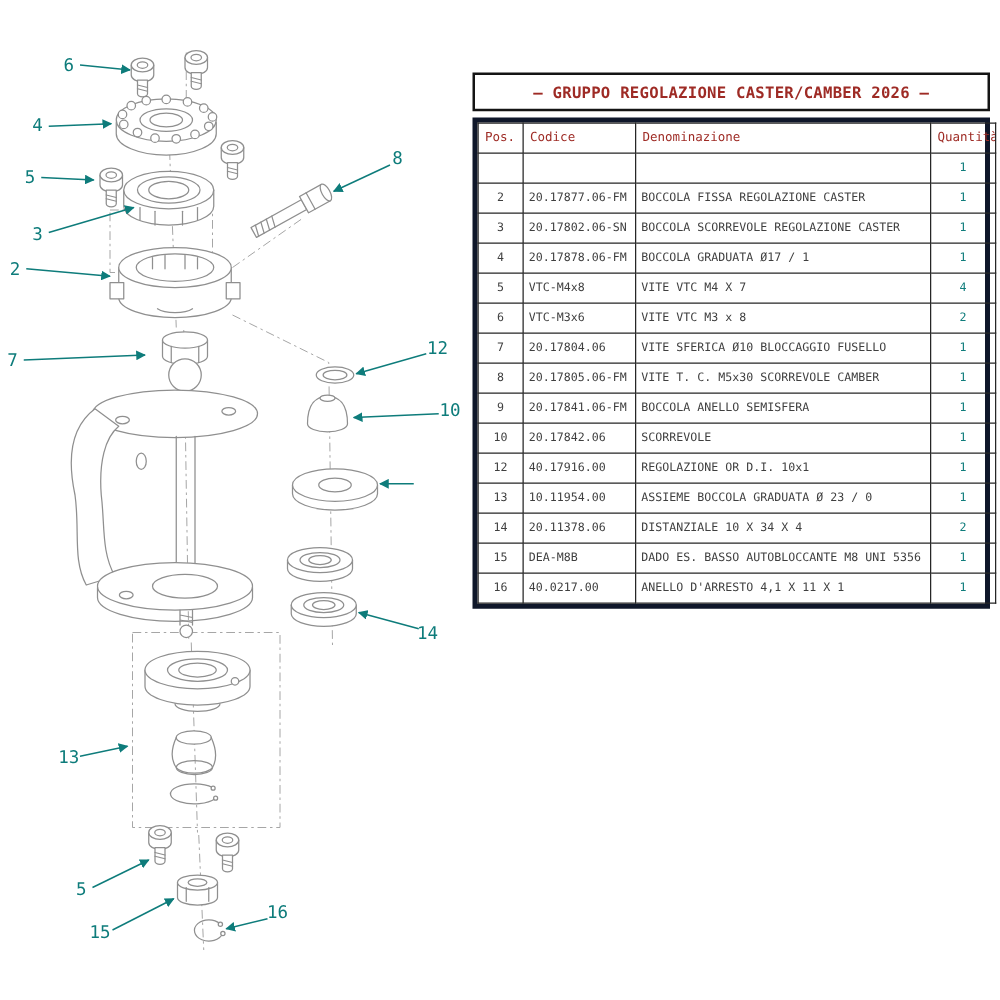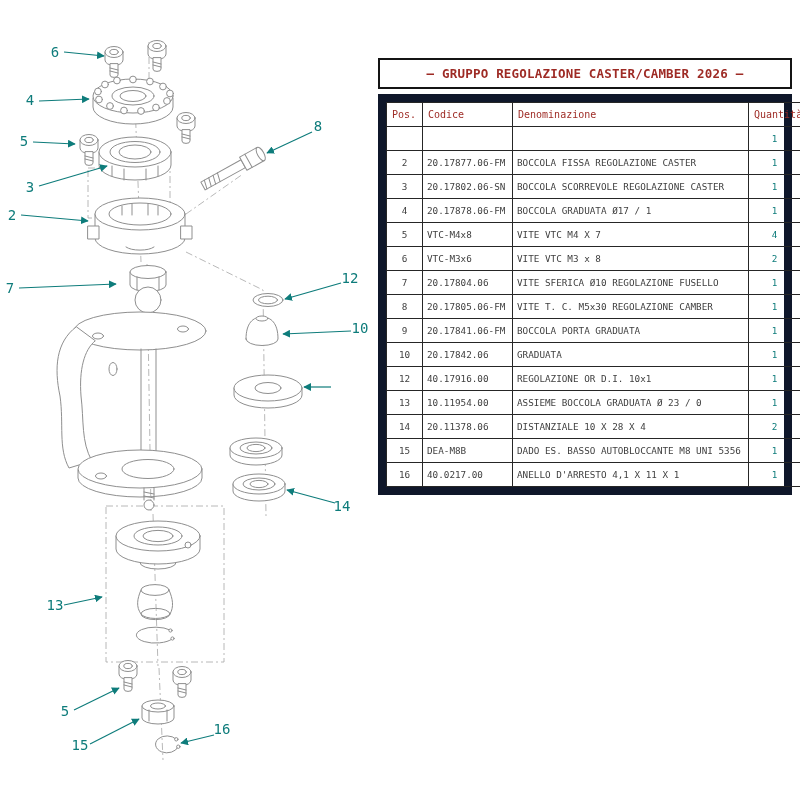--- a/index.html
+++ b/index.html
@@ -17,21 +17,21 @@
   .part{stroke:var(--line);fill:#ffffff;stroke-width:1;stroke-linejoin:round;stroke-linecap:round;}
   .nf{fill:none;}
   .dash{stroke:#a6a6a6;stroke-width:0.8;fill:none;stroke-dasharray:7 3 2 3;}
   .co{stroke:var(--accent);stroke-width:1.2;fill:none;}
   .colabel{fill:var(--accent);font-size:14px;font-family:"DejaVu Sans Mono",monospace;text-anchor:middle;}
 
   
   .table-wrap{position:absolute;left:378px;top:58px;width:414px;font-family:"DejaVu Sans Mono",monospace;}
   .title-box{box-sizing:border-box;border:2px solid #141414;text-align:center;color:var(--title-red);
              font-size:12.5px;font-weight:bold;padding:6px 2px;margin-bottom:5px;letter-spacing:.2px;}
-  .grid-box{box-sizing:border-box;border:8px solid #0f172a;}
+  .grid-box{box-sizing:border-box;border:4px solid #0f172a;}
   table{border-collapse:collapse;width:100%;table-layout:fixed;}
   th,td{border:1px solid #262626;overflow:hidden;white-space:nowrap;}
   th{color:var(--title-red);font-weight:normal;text-align:left;font-size:10px;padding:5px 5px;height:13px;}
   td{font-size:9.3px;color:var(--ink);padding:5px 4px;height:13px;}
   td.c-pos{text-align:center;}
   td.c-qty{color:var(--accent);text-align:center;}
 </style>
 </head>
 <body>
 
@@ -311,63 +311,63 @@
   <tr>
     <td class="c-pos">6</td>
     <td class="c-cod">VTC-M3x6</td>
     <td class="c-den">VITE VTC M3 x 8</td>
     <td class="c-qty">2</td>
   </tr>
 
   <tr>
     <td class="c-pos">7</td>
     <td class="c-cod">20.17804.06</td>
-    <td class="c-den">VITE SFERICA Ø10 REGOLAZIONE FUSELLO</td>
+    <td class="c-den">VITE SFERICA Ø10 BLOCCAGGIO FUSELLO</td>
     <td class="c-qty">1</td>
   </tr>
 
   <tr>
     <td class="c-pos">8</td>
     <td class="c-cod">20.17805.06-FM</td>
-    <td class="c-den">VITE T. C. M5x30 REGOLAZIONE CAMBER</td>
+    <td class="c-den">VITE T. C. M5x30 SCORREVOLE CAMBER</td>
     <td class="c-qty">1</td>
   </tr>
 
   <tr>
     <td class="c-pos">9</td>
     <td class="c-cod">20.17841.06-FM</td>
-    <td class="c-den">BOCCOLA PORTA GRADUATA</td>
+    <td class="c-den">BOCCOLA ANELLO SEMISFERA</td>
     <td class="c-qty">1</td>
   </tr>
 
   <tr>
     <td class="c-pos">10</td>
     <td class="c-cod">20.17842.06</td>
-    <td class="c-den">GRADUATA</td>
+    <td class="c-den">SCORREVOLE</td>
     <td class="c-qty">1</td>
   </tr>
 
   <tr>
     <td class="c-pos">12</td>
     <td class="c-cod">40.17916.00</td>
     <td class="c-den">REGOLAZIONE OR D.I. 10x1</td>
     <td class="c-qty">1</td>
   </tr>
 
   <tr>
     <td class="c-pos">13</td>
     <td class="c-cod">10.11954.00</td>
     <td class="c-den">ASSIEME BOCCOLA GRADUATA Ø 23 / 0</td>
     <td class="c-qty">1</td>
   </tr>
 
   <tr>
     <td class="c-pos">14</td>
     <td class="c-cod">20.11378.06</td>
-    <td class="c-den">DISTANZIALE 10 X 28 X 4</td>
+    <td class="c-den">DISTANZIALE 10 X 34 X 4</td>
     <td class="c-qty">2</td>
   </tr>
 
   <tr>
     <td class="c-pos">15</td>
     <td class="c-cod">DEA-M8B</td>
     <td class="c-den">DADO ES. BASSO AUTOBLOCCANTE M8 UNI 5356</td>
     <td class="c-qty">1</td>
   </tr>
 

